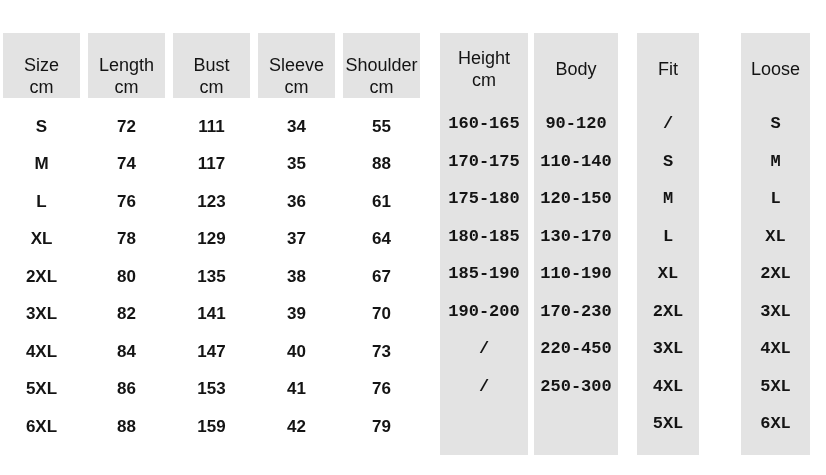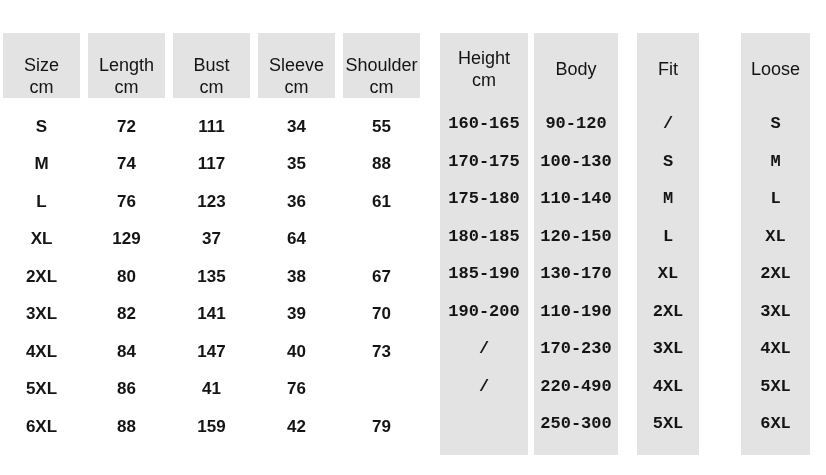--- a/index.html
+++ b/index.html
@@ -85,20 +85,21 @@
         </div>
         <div class="lt-row">
           <div class="lt-cell">L</div>
           <div class="lt-cell">76</div>
           <div class="lt-cell">123</div>
           <div class="lt-cell">36</div>
           <div class="lt-cell">61</div>
         </div>
         <div class="lt-row">
           <div class="lt-cell">XL</div>
+          <div class="lt-cell">78</div>
           <div class="lt-cell">129</div>
           <div class="lt-cell">37</div>
           <div class="lt-cell">64</div>
         </div>
         <div class="lt-row">
           <div class="lt-cell">2XL</div>
           <div class="lt-cell">80</div>
           <div class="lt-cell">135</div>
           <div class="lt-cell">38</div>
           <div class="lt-cell">67</div>
@@ -113,20 +114,21 @@
         <div class="lt-row">
           <div class="lt-cell">4XL</div>
           <div class="lt-cell">84</div>
           <div class="lt-cell">147</div>
           <div class="lt-cell">40</div>
           <div class="lt-cell">73</div>
         </div>
         <div class="lt-row">
           <div class="lt-cell">5XL</div>
           <div class="lt-cell">86</div>
+          <div class="lt-cell">153</div>
           <div class="lt-cell">41</div>
           <div class="lt-cell">76</div>
         </div>
         <div class="lt-row">
           <div class="lt-cell">6XL</div>
           <div class="lt-cell">88</div>
           <div class="lt-cell">159</div>
           <div class="lt-cell">42</div>
           <div class="lt-cell">79</div>
         </div>
@@ -145,27 +147,26 @@
         <div class="rt-cell">185-190</div>
         <div class="rt-cell">190-200</div>
         <div class="rt-cell">/</div>
         <div class="rt-cell">/</div>
       </div>
       <div class="rt-col rt-col1">
         <div class="rt-hcell">
           <span>Body</span>
         </div>
         <div class="rt-cell">90-120</div>
-        <div class="rt-cell">100-130</div>
         <div class="rt-cell">110-140</div>
         <div class="rt-cell">120-150</div>
         <div class="rt-cell">130-170</div>
         <div class="rt-cell">110-190</div>
         <div class="rt-cell">170-230</div>
-        <div class="rt-cell">220-490</div>
+        <div class="rt-cell">220-450</div>
         <div class="rt-cell">250-300</div>
       </div>
       <div class="rt-col rt-col2">
         <div class="rt-hcell">
           <span>Fit</span>
         </div>
         <div class="rt-cell">/</div>
         <div class="rt-cell">S</div>
         <div class="rt-cell">M</div>
         <div class="rt-cell">L</div>

